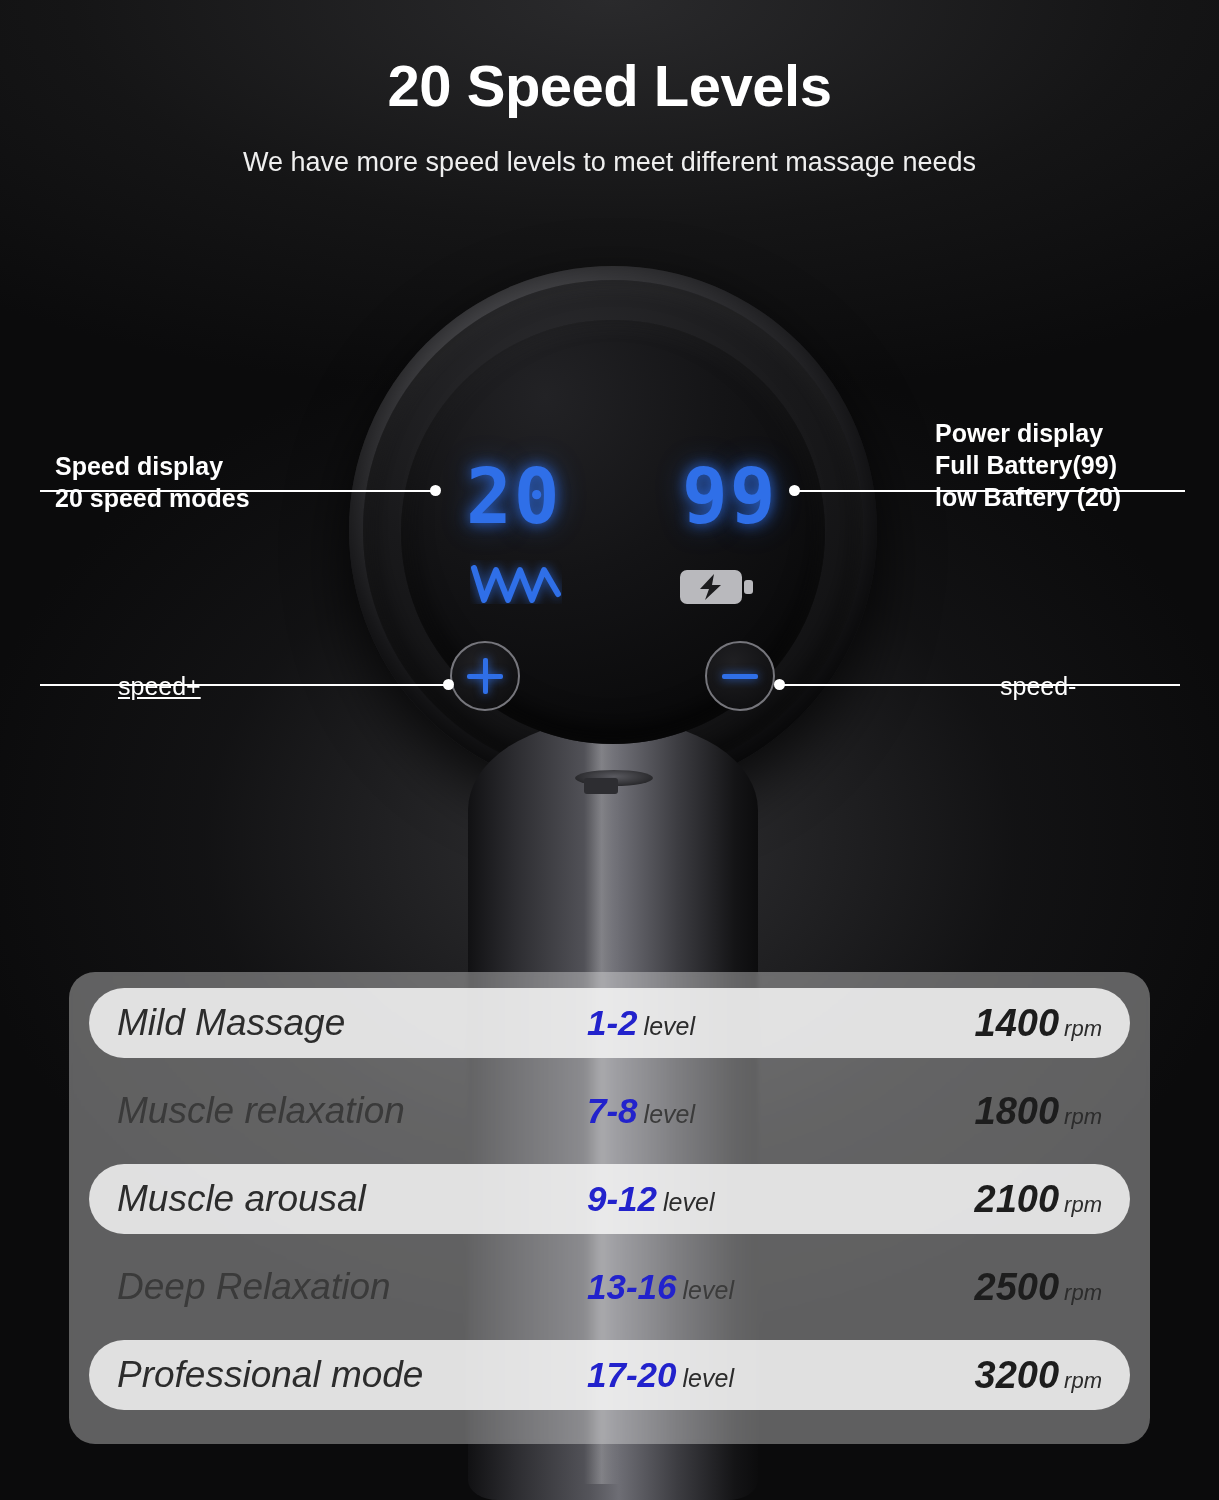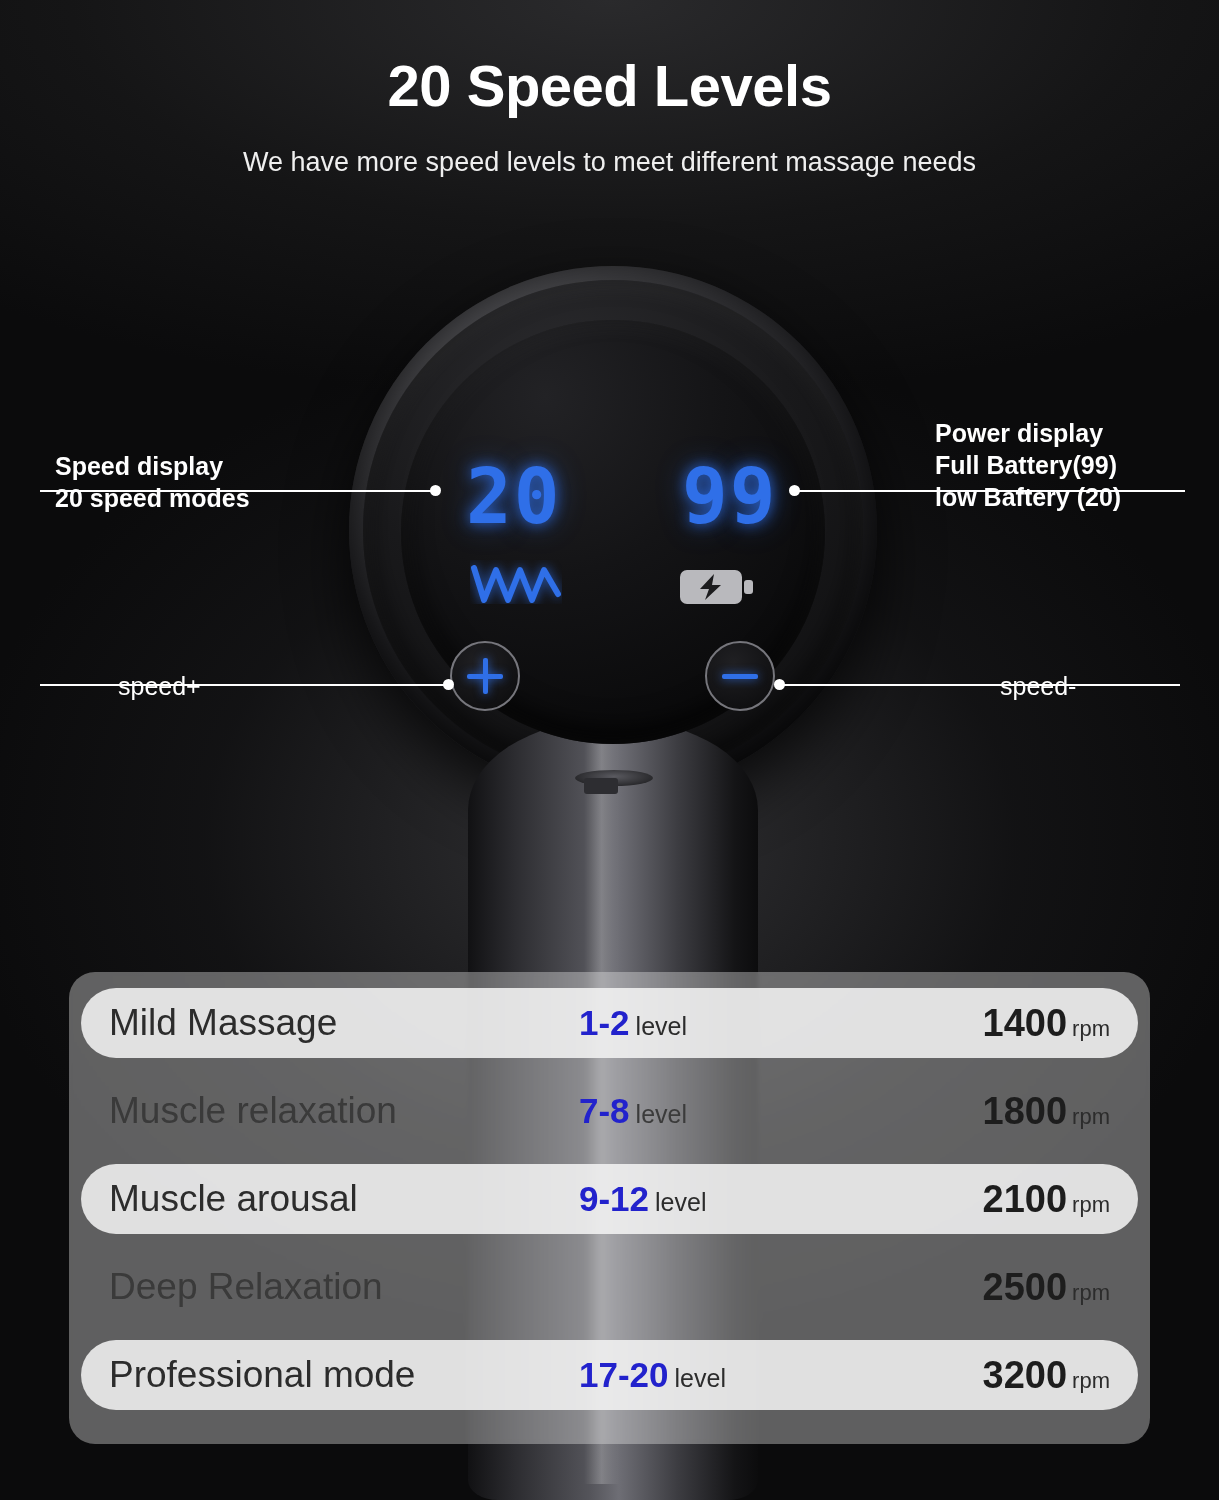--- a/index.html
+++ b/index.html
@@ -138,21 +138,21 @@
     z-index: 6;
     white-space: pre-line;
     margin-top: 45px;
   }
   .callout-light {
     font-weight: 400;
     font-size: 25px;
   }
   .lbl-speed-display { left: 55px; top: 405px; }
   .lbl-power-display { left: 935px; top: 372px; }
-  .lbl-speed-plus { left: 118px; top: 625px; }
+  .lbl-speed-plus { left: 118px; top: 625px; text-decoration: underline; }
   .lbl-speed-minus { left: 1000px; top: 625px; }
 
   .leader { position: absolute; height: 2px; background: #ffffff; z-index: 6; }
   .dot {
     position: absolute; width: 11px; height: 11px;
     border-radius: 50%; background: #ffffff; z-index: 7;
   }
   .ln1 { left: 40px; top: 490px; width: 400px; }
   .ln2 { left: 795px; top: 490px; width: 390px; }
   .ln3 { left: 40px; top: 684px; width: 413px; }
@@ -162,23 +162,24 @@
   .dot3 { left: 443px; top: 679px; }
   .dot4 { left: 774px; top: 679px; }
 
   
   .table-wrap {
     position: absolute;
     left: 69px; top: 972px;
     width: 1081px; height: 472px;
     background: rgba(235,235,235,0.38);
     border-radius: 26px;
-    padding: 16px 12px;
+    padding: 16px 20px;
     z-index: 8;
     backdrop-filter: blur(2px);
+    font-style: italic;
   }
   .row {
     display: flex;
     align-items: center;
     height: 70px;
     margin-bottom: 18px;
     padding: 0 28px;
   }
   .row:last-child { margin-bottom: 0; }
   .row.pill {
@@ -305,20 +306,23 @@
       <div class="cell-name">Muscle arousal</div>
       <div class="cell-level">
         <span class="lvl-num">9-12</span><span class="lvl-word">level</span>
       </div>
       <div class="cell-rpm">
         <span class="rpm-num">2100</span><span class="rpm-word">rpm</span>
       </div>
     </div>
     <div class="row plain">
       <div class="cell-name">Deep Relaxation</div>
+      <div class="cell-level">
+        <span class="lvl-num">13-16</span><span class="lvl-word">level</span>
+      </div>
       <div class="cell-rpm">
         <span class="rpm-num">2500</span><span class="rpm-word">rpm</span>
       </div>
     </div>
     <div class="row pill">
       <div class="cell-name">Professional mode</div>
       <div class="cell-level">
         <span class="lvl-num">17-20</span><span class="lvl-word">level</span>
       </div>
       <div class="cell-rpm">

